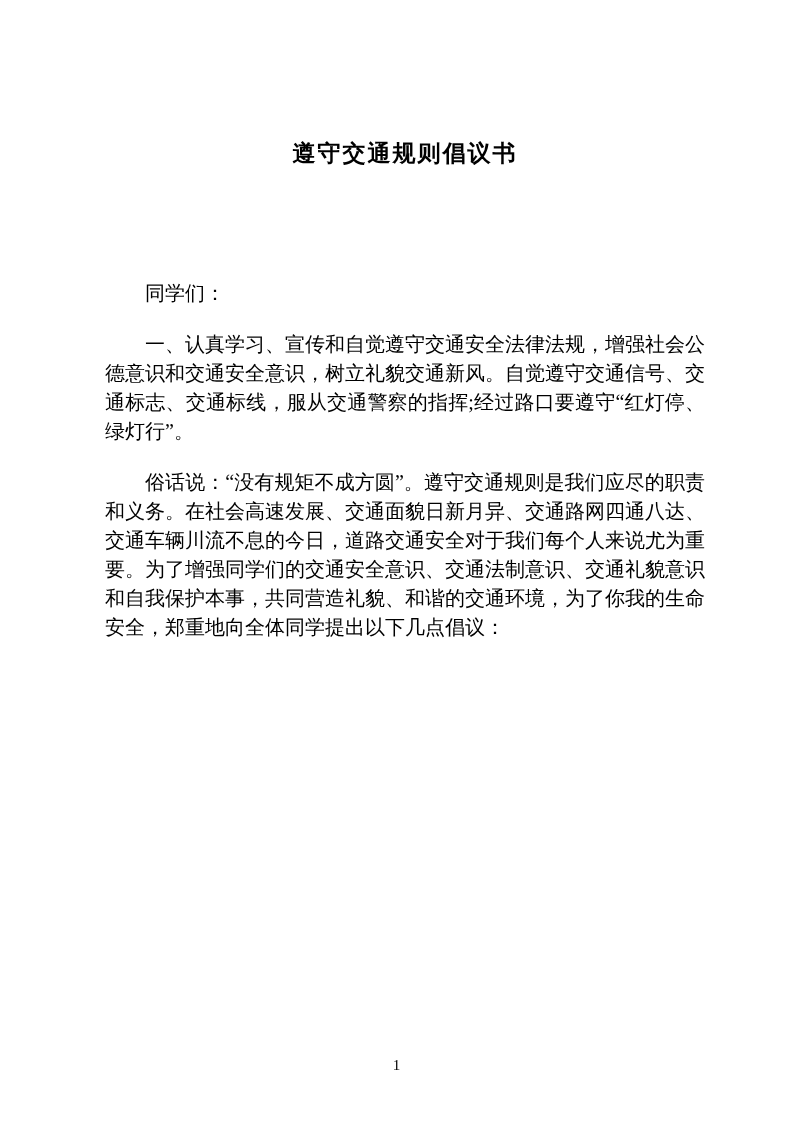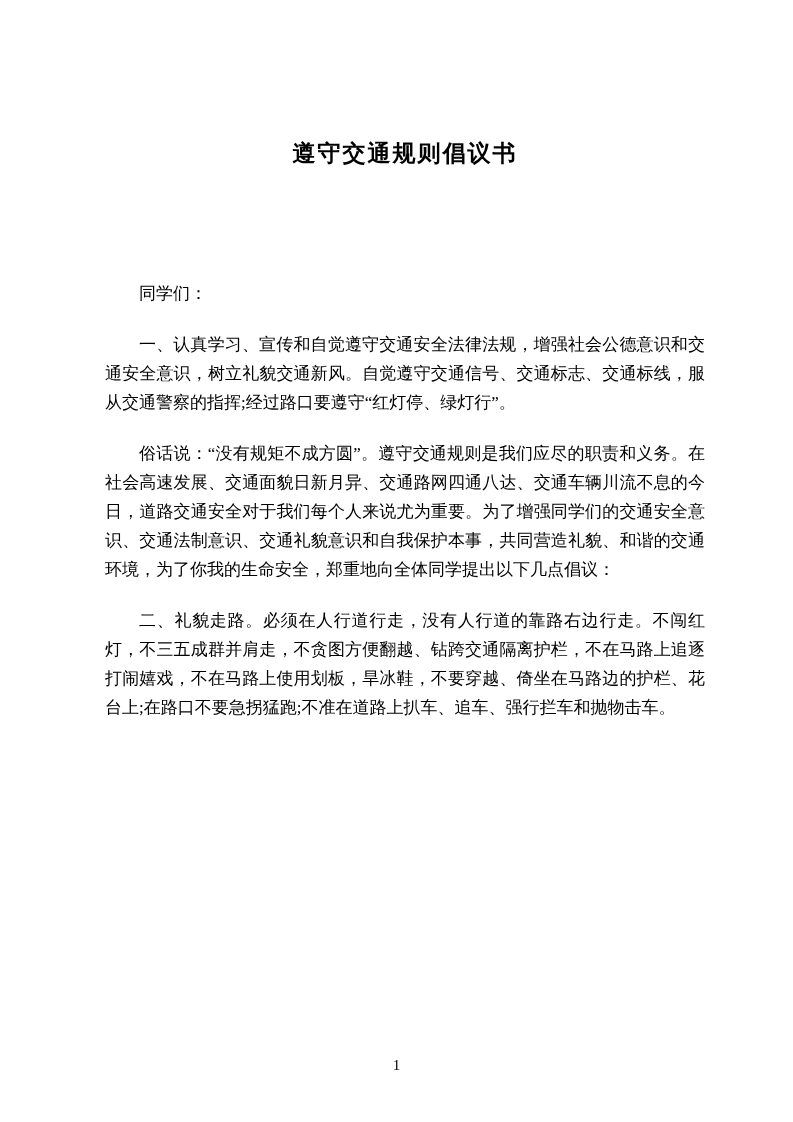--- a/index.html
+++ b/index.html
@@ -23,21 +23,21 @@
   .title {
     font-size: 23px;
     font-weight: bold;
     text-align: center;
     letter-spacing: 2px;
     margin: 0 0 110px 0;
     font-family: "Liberation Sans", "DejaVu Sans", sans-serif;
   }
   .salutation,
   .para {
-    font-size: 17px;
+    font-size: 20px;
     line-height: 29px;
     text-indent: 2em;
     text-align: justify;
     margin: 0 0 22px 0;
     word-break: break-all;
   }
   .footer {
     position: absolute;
     left: 0;
     bottom: 48px;
@@ -52,21 +52,20 @@
 <div class="page">
 
   <h1 class="title">遵守交通规则倡议书</h1>
 
   <p class="salutation">同学们：</p>
 
   <p class="para">一、认真学习、宣传和自觉遵守交通安全法律法规，增强社会公德意识和交通安全意识，树立礼貌交通新风。自觉遵守交通信号、交通标志、交通标线，服从交通警察的指挥;经过路口要遵守“红灯停、绿灯行”。</p>
 
   <p class="para">俗话说：“没有规矩不成方圆”。遵守交通规则是我们应尽的职责和义务。在社会高速发展、交通面貌日新月异、交通路网四通八达、交通车辆川流不息的今日，道路交通安全对于我们每个人来说尤为重要。为了增强同学们的交通安全意识、交通法制意识、交通礼貌意识和自我保护本事，共同营造礼貌、和谐的交通环境，为了你我的生命安全，郑重地向全体同学提出以下几点倡议：</p>
 
-  <p class="para">二、礼貌走路。必须在人行道行走，没有人行道的靠路右边行走。不闯红灯，不三五成群并肩走，不贪图方便翻越、钻跨交通隔离护栏，不在马路上追逐打闹嬉戏，不在马路上使用划板，旱冰鞋，不要穿越、倚坐在马路边的护栏、花台上;在路口不要急拐猛跑;不准在道路上扒车、追车、强行拦车和抛物击车。</p>
 
 
 
   <div class="footer">
     <span>1</span>
   </div>
 
 </div>
 
 </body></html>

